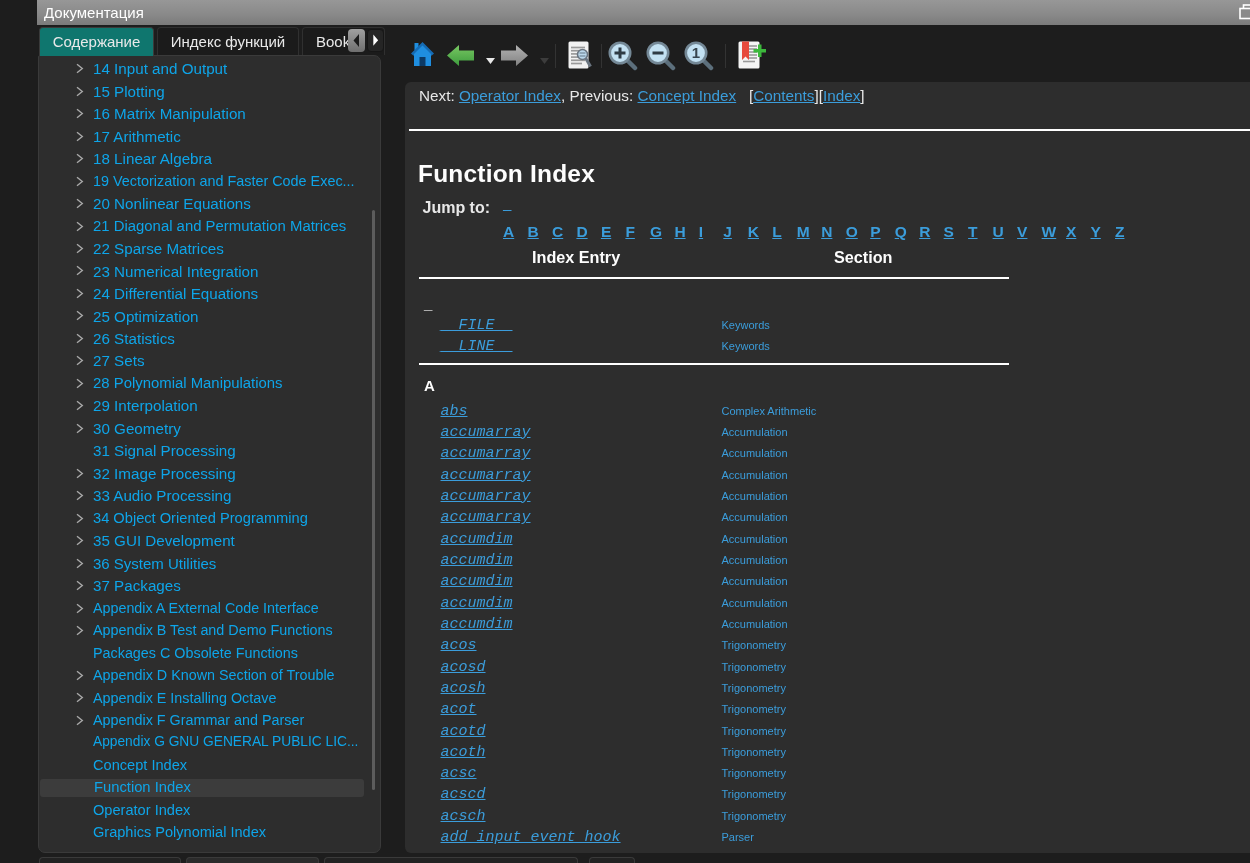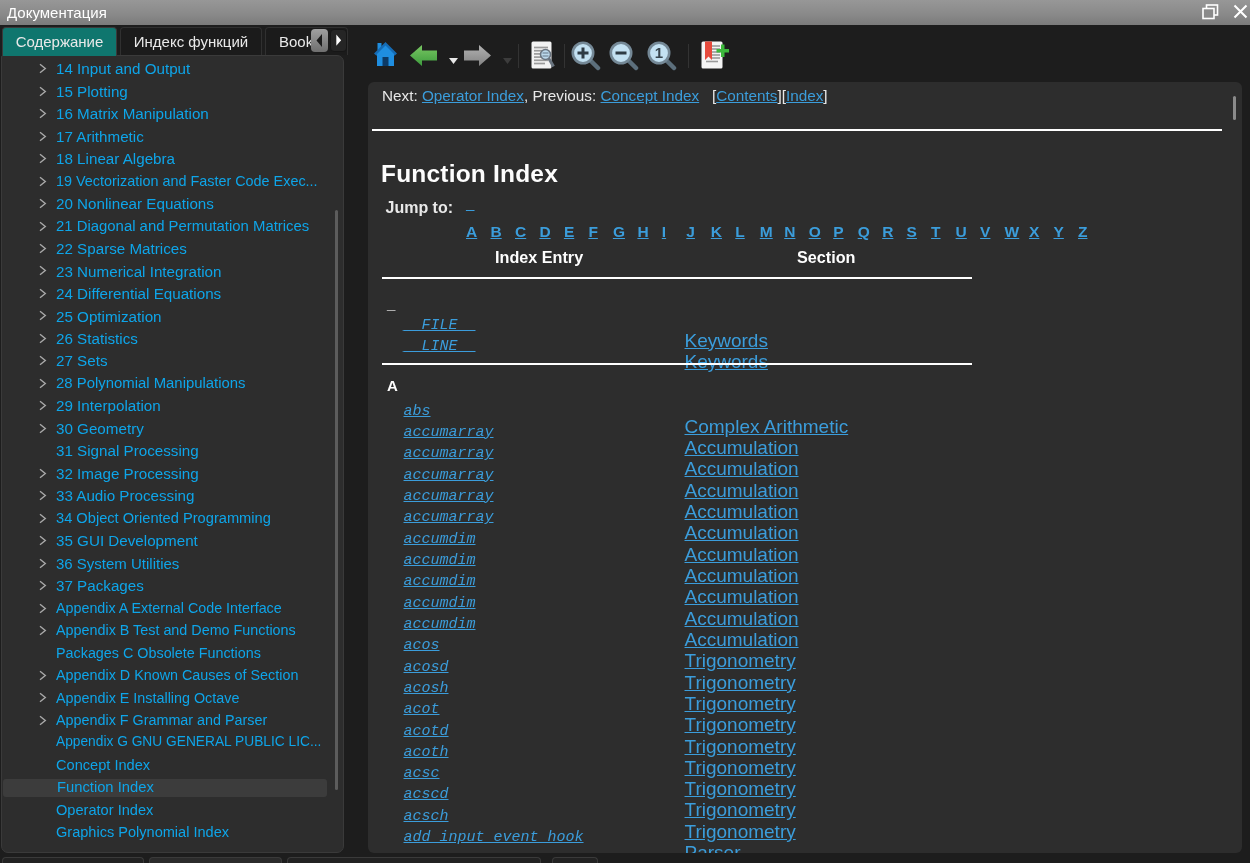--- a/index.html
+++ b/index.html
@@ -1,17 +1,17 @@
 <!DOCTYPE html>
 <html><head><meta charset="utf-8">
 <style>
 * { margin:0; padding:0; box-sizing:border-box; }
 html,body { width:1250px; height:863px; overflow:hidden; background:#1d1d1d;
   font-family:"Liberation Sans", sans-serif; }
-#win { position:relative; width:988px; height:863px; }
+#win { position:relative; width:988px; height:863px;margin-left:37px; }
 
 
 #title { position:absolute; left:0; top:0; width:1250px; height:25px;
   background:linear-gradient(180deg,#979797 0%,#8a8a8a 55%,#7b7b7b 100%);
   color:#fff; font-size:15px; line-height:25px; padding-left:7px; }
 #restorebtn { position:absolute; left:1202px; top:4px; width:17px; height:16px; }
 #closebtn { position:absolute; left:1233px; top:3px; width:15px; height:17px; }
 
 
 .tab { position:absolute; top:27px; height:28px; z-index:2; border-radius:4px 4px 0 0;
@@ -53,22 +53,22 @@
 .jl { position:absolute; top:141px; font-size:15.5px; font-weight:bold;
   color:#3b9ddb; text-decoration:underline; }
 #th1 { position:absolute; left:127px; top:166px; font-size:16.2px; font-weight:bold; color:#fdfdfd; }
 #th2 { position:absolute; left:429px; top:166px; font-size:16.2px; font-weight:bold; color:#fdfdfd; }
 .thr { position:absolute; left:14px; width:590px; height:2px; background:#ffffff; }
 .slab { position:absolute; left:19px; font-size:15px; font-weight:bold; color:#fdfdfd; }
 .crow { position:absolute; left:0; width:100%; height:21.3px;text-align:center; }
 .crow .fn, #r_file .fn, #r_line .fn { position:absolute; left:35.5px; top:1px;
   font-family:"Liberation Mono", monospace; font-style:italic; font-size:15px;
   color:#3b9ddb; text-decoration:underline; }
-.crow .sec, #r_file .sec, #r_line .sec { position:absolute; left:316.5px; top:14px;
-  font-size:19px; color:#3b9ddb; text-decoration:underline; }
+.crow .sec, #r_file .sec, #r_line .sec { position:absolute; left:316.5px; top:3px;
+  font-size:11px; color:#3b9ddb; }
 #cthumb { position:absolute; left:865px; top:14px; width:3px; height:24px;
   background:#8a8a8a; border-radius:1.5px; }
 
 
 .bstub { position:absolute; top:857px; height:6px; background:#222222;
   border:1px solid #3a3a3a; border-bottom:none; border-radius:4px 4px 0 0; }
 </style></head>
 <body>
 <div id="win">
 
@@ -250,21 +250,21 @@
         </svg>
         <span class="tlabel" style="font-size:14.3px">Appendix A External Code Interface</span>
       </div>
 <div class="trow" style="top:585.4px">
         <span class="tlabel" style="font-size:14.35px">Packages C Obsolete Functions</span>
       </div>
 <div class="trow" style="top:607.9px">
         <svg class="chev" viewBox="0 0 11 11">
           <path d="M3 1.2 L8.3 5.5 L3 9.8" fill="none" stroke="#a8a8a8" stroke-width="1.4"></path>
         </svg>
-        <span class="tlabel" style="font-size:14.35px">Appendix D Known Causes of Section</span>
+        <span class="tlabel" style="font-size:14.35px">Appendix D Known Section of Trouble</span>
       </div>
 <div class="trow" style="top:630.4px">
         <svg class="chev" viewBox="0 0 11 11">
           <path d="M3 1.2 L8.3 5.5 L3 9.8" fill="none" stroke="#a8a8a8" stroke-width="1.4"></path>
         </svg>
         <span class="tlabel" style="font-size:14.35px">Appendix E Installing Octave</span>
       </div>
 <div class="trow" style="top:652.8px">
         <svg class="chev" viewBox="0 0 11 11">
           <path d="M3 1.2 L8.3 5.5 L3 9.8" fill="none" stroke="#a8a8a8" stroke-width="1.4"></path>

